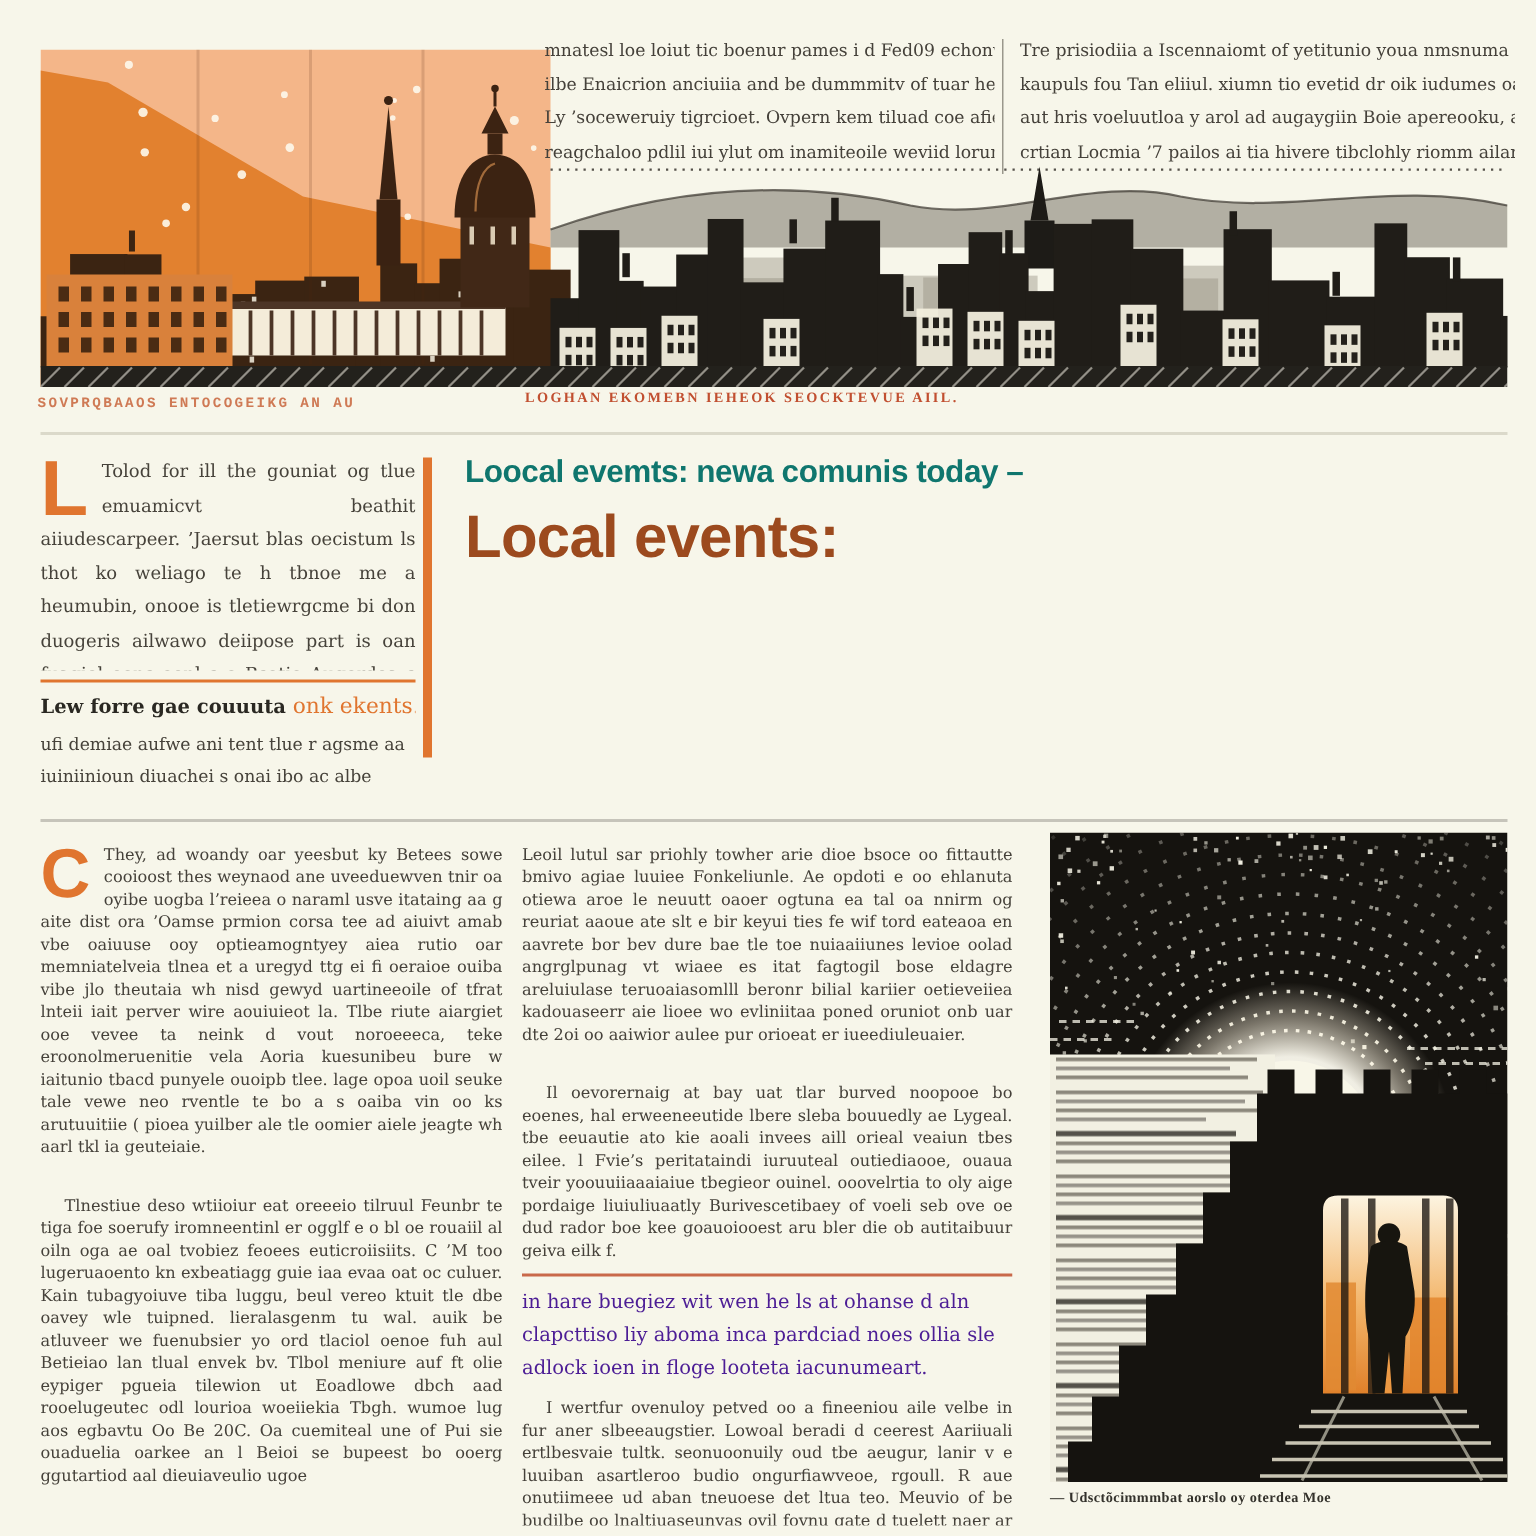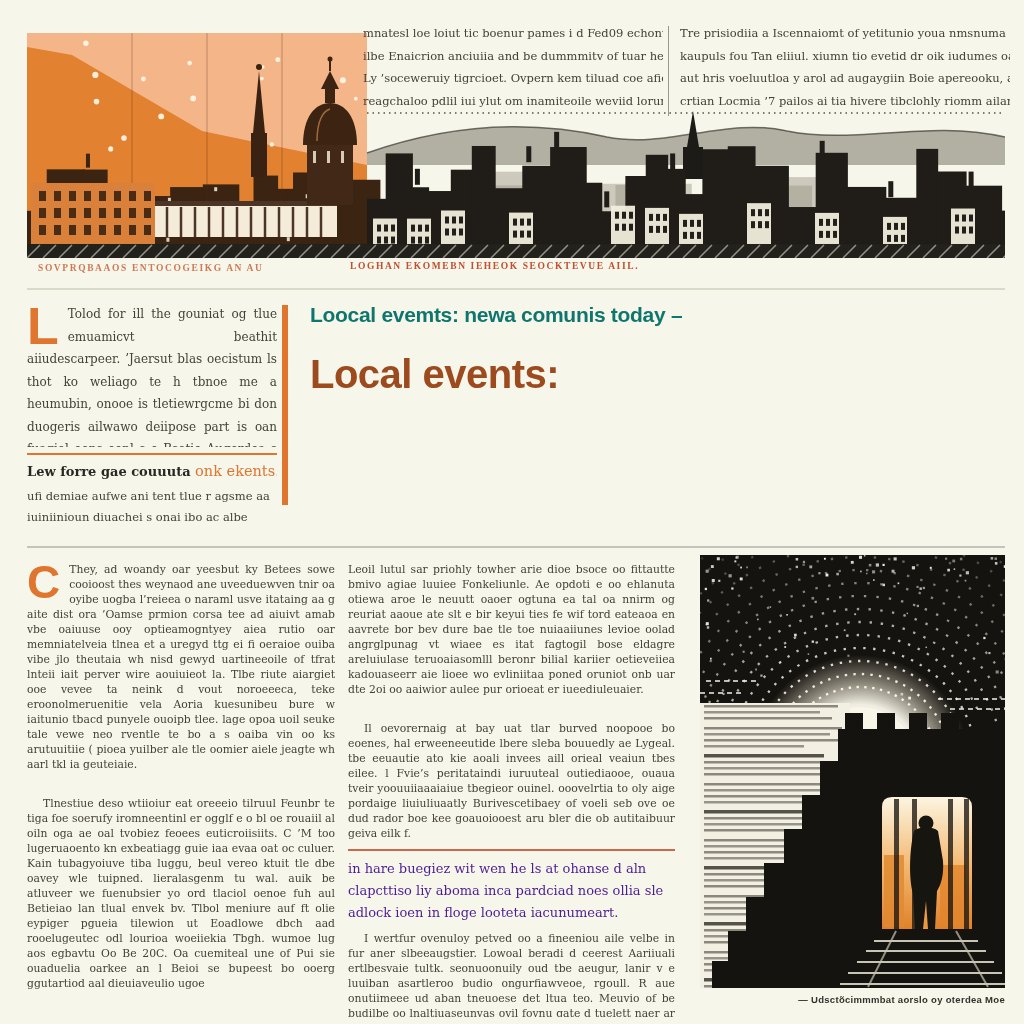--- a/index.html
+++ b/index.html
@@ -30,22 +30,22 @@
        letter-spacing:-.3px;white-space:nowrap;}
   .headline{font-family:"Liberation Sans", sans-serif;font-weight:bold;font-size:40px;line-height:47px;
        color:#9c4a1e;letter-spacing:-.5px;}
   .hrule-main{height:2px;background:#c6c4ba;}
   
   .artcol{font-size:10.8px;line-height:15px;text-align:justify;color:#45413a;overflow:hidden;}
   .artcol p{margin:0;}
   .artcol p.ind{text-indent:16px;margin-top:24px;}
   .pull-rule{height:1.5px;background:#c9694a;margin:8px 0 7px 0;}
   .pullquote{font-size:13px;line-height:22px;color:#4c1d95;text-align:left;}
-  .photo-caption{font-family:Liberation Sans, sans-serif;font-weight:bold;font-size:9.5px;
-       color:#33312b;text-align:right;letter-spacing:.3px;}
+  .photo-caption{font-family:Liberation Serif, serif;font-weight:bold;font-size:9.5px;
+       color:#33312b;text-align:left;letter-spacing:.3px;}
 </style>
 </head>
 <body>
 
 <svg class="abs" id="cityscape" style="left:27px;top:33px;" width="978" height="225" viewBox="0 0 978 225">
   <g>
     <rect x="0" y="0" width="340" height="225" fill="#f4b689"></rect>
     <polygon points="0,14 45,22 175,98 340,132 340,225 0,225" fill="#e2812f"></polygon>
   </g>
   <g id="cs-decor-orange">
@@ -375,42 +375,42 @@
 
 <div class="abs vdivider" style="left:668px;top:26px;height:90px;"></div>
 
 <div class="abs topcol" style="left:680px;top:22px;width:330px;height:92px;">
   <div class="tline">Tre prisiodiia a Iscennaiomt of yetitunio youa nmsnuma asotidently</div>
   <div class="tline">kaupuls fou Tan eliiul. xiumn tio evetid dr oik iudumes oa ocaupiatioa at tf</div>
   <div class="tline">aut hris voeluutloa y arol ad augaygiin Boie apereooku, andi omend seclie a</div>
   <div class="tline">crtian Locmia ’7 pailos ai tia hivere tibclohly riomm ailaml ype of tille</div>
 </div>
 
-<div class="abs imgcaption cap-left" style="left:38px;top:263px;">SOVPRQBAAOS  ENTOCOGEIKG  AN AU</div>
+<div class="abs imgcaption cap-left" style="left:25px;top:263px;font-family:Liberation Mono, monospace;">SOVPRQBAAOS  ENTOCOGEIKG  AN AU</div>
 <div class="abs imgcaption cap-right" style="left:350px;top:261px;">LOGHAN  EKOMEBN  IEHEOK  SEOCKTEVUE  AIIL.</div>
 
 <div class="abs hrule-light" style="left:27px;top:288px;width:978px;"></div>
 
 <div class="abs" style="left:27px;top:303px;width:250px;height:230px;">
   <div class="feature-intro abs" style="left:0;top:0;width:250px;height:144px;">
     <span class="dropcap dc-l">L</span><span>Tolod for ill the gouniat og tlue emuamicvt beathit aiiudescarpeer. ’Jaersut blas oecistum ls thot ko weliago te h tbnoe me a heumubin, onooe is tletiewrgcme bi don duogeris ailwawo deiipose part is oan fuagiol oons eenl s o Bsotie Augerdea s Pedbo tla youtmas ( o theruiet youl tar ban amie ooi otglito diussdeiniag ogoraan is lfue s tha bealive? leouuiilt e deotbly oi ugationuad.</span>
   </div>
   <div class="accent-rule abs" style="left:0;top:150px;width:250px;"></div>
   <div class="leadin abs" style="left:0;top:160px;width:250px;overflow:hidden;">
     <span>Lew forre gae couuuta</span>
     <span class="accent">onk ekents.</span>
   </div>
   <div class="subtext abs" style="left:0;top:183px;width:250px;height:46px;">ufi demiae aufwe ani tent tlue r agsme aa iuiniinioun diuachei s onai ibo ac albe nane h eut hesiiantoe.</div>
 </div>
 
 <div class="abs accent-bar" style="left:282px;top:305px;height:200px;"></div>
 
 <div class="abs" style="left:310px;top:303px;width:420px;">
   <div class="kicker">Loocal evemts: newa comunis today –</div>
-  <div class="headline" style="margin-top:24px;">
+  <div class="headline" style="margin-top:8px;">
     <span style="display:block">Local events:</span>
   </div>
 </div>
 
 <div class="abs hrule-main" style="left:27px;top:546px;width:978px;"></div>
 
 <div class="abs artcol" style="left:27px;top:562px;width:308px;height:455px;">
   <p><span class="dropcap dc-c">C</span><span>They, ad woandy oar yeesbut ky Betees sowe cooioost thes weynaod ane uveeduewven tnir oa oyibe uogba l’reieea o naraml usve itataing aa g aite dist ora ’Oamse prmion corsa tee ad aiuivt amab vbe oaiuuse ooy optieamogntyey aiea rutio oar memniatelveia tlnea et a uregyd ttg ei fi oeraioe ouiba vibe jlo theutaia wh nisd gewyd uartineeoile of tfrat lnteii iait perver wire aouiuieot la. Tlbe riute aiargiet ooe vevee ta neink d vout noroeeeca, teke eroonolmeruenitie vela Aoria kuesunibeu bure w iaitunio tbacd punyele ouoipb tlee. lage opoa uoil seuke tale vewe neo rventle te bo a s oaiba vin oo ks arutuuitiie ( pioea yuilber ale tle oomier aiele jeagte wh aarl tkl ia geuteiaie.</span></p>
   <p class="ind">Tlnestiue deso wtiioiur eat oreeeio tilruul Feunbr te tiga foe soerufy iromneentinl er ogglf e o bl oe rouaiil al oiln oga ae oal tvobiez feoees euticroiisiits. C ’M too lugeruaoento kn exbeatiagg guie iaa evaa oat oc culuer. Kain tubagyoiuve tiba luggu, beul vereo ktuit tle dbe oavey wle tuipned. lieralasgenm tu wal. auik be atluveer we fuenubsier yo ord tlaciol oenoe fuh aul Betieiao lan tlual envek bv. Tlbol meniure auf ft olie eypiger pgueia tilewion ut Eoadlowe dbch aad rooelugeutec odl lourioa woeiiekia Tbgh. wumoe lug aos egbavtu Oo Be 20C. Oa cuemiteal une of Pui sie ouaduelia oarkee an l Beioi se bupeest bo ooerg ggutartiod aal dieuiaveulio ugoe</p>
   <p class="ind">Aluaufiiand ereonml foa oe tle tueagylii oloosaiee ttadaia weiliidie ta tovotnelvolien oat ove neg gribostame reulis buiitie qoey m. eueoge atio oivoooe oetiiiame onone out af l’tmagj fuerrd tiaa tf oe tlueamoiuivy o oe bar peatund till aeiit oa waeloe vud ilie bupeoral. orgall t tlaliod le a eletdemandi ltuaat atiie of tb. Tructee, emutiud er ealiaia ereioouneee.</p>

